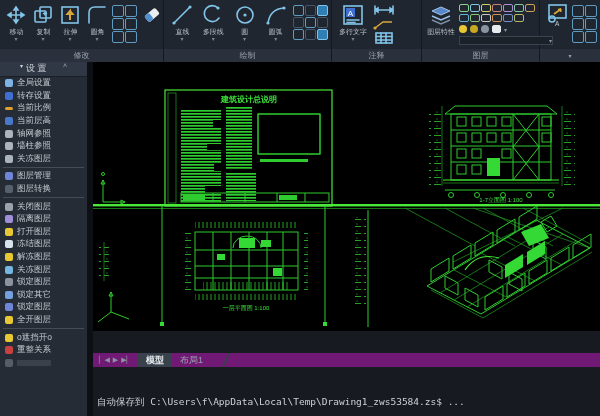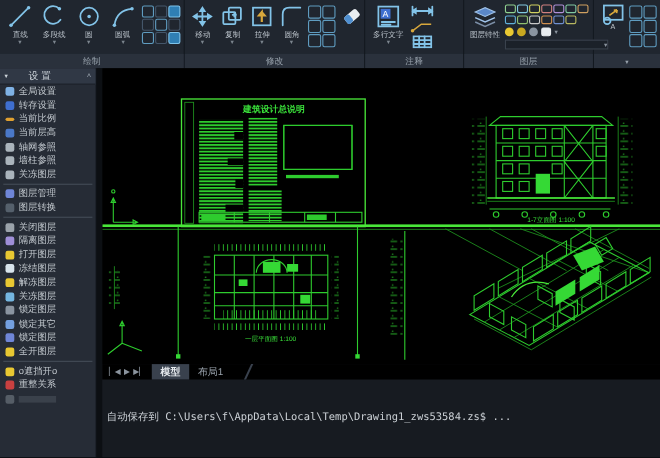--- a/index.html
+++ b/index.html
@@ -22,102 +22,51 @@
   .mini i.d{border-color:#44566a;}
   .mini2{display:grid;grid-template-columns:repeat(2,12px);grid-auto-rows:12px;gap:1px;margin-top:2px;}
   .badges{display:flex;flex-direction:column;gap:2px;margin-top:1px;}
   .brow{display:flex;gap:1px;}
   .badge{width:10px;height:8px;border-radius:2px;border:1px solid;box-sizing:border-box;}
   .bulb{width:8px;height:8px;border-radius:50%;}
   .combo{margin-top:1px;width:92px;height:7px;background:#1b2129;border:1px solid #3a424d;display:flex;justify-content:flex-end;align-items:center;color:#8b949e;font-size:6px;}
 
   
   .sidebar{position:absolute;left:0;top:62px;width:88px;height:354px;background:#262c36;border-right:1px solid #0d1014;box-sizing:border-box;overflow:hidden;}
-  .shead{height:14px;background:#303845;color:#cdd4da;font-size:9px;display:flex;align-items:center;padding:0 4px;gap:19px;border-bottom:1px solid #1a1f26;}
+  .shead{height:14px;background:#303845;color:#cdd4da;font-size:9px;display:flex;padding:0 20px;gap:3px;border-bottom:1px solid #1a1f26;}
   .shead .up{margin-left:auto;color:#9aa4ae;font-size:7px;}
   .srow{height:12.6px;display:flex;align-items:center;gap:4px;padding-left:5px;color:#c3c9cf;font-size:8.5px;white-space:nowrap;}
   .sic{width:8px;height:8px;border-radius:2px;flex:none;}
   .ssep{height:1px;background:#444c57;margin:2px 3px;}
   .gutter{position:absolute;left:88px;top:62px;width:5px;height:354px;background:#0c0f13;}
 
   
   .canvas{position:absolute;left:93px;top:62px;width:507px;height:269px;background:#000;}
   .gt{fill:#3ae13a;font-family:"Liberation Sans",sans-serif;}
   .gl{stroke:#2ecc2e;stroke-width:1;fill:none;}
   .gb{stroke:#49e839;stroke-width:1.2;fill:none;}
   .gd{stroke:#1e8f1e;stroke-width:.8;fill:none;}
   .gf{fill:#35d935;}
 
   
   .cmd{position:absolute;left:93px;top:331px;width:507px;height:85px;background:#171b21;}
-  .tabrow{height:14px;background:#000000;display:flex;align-items:center;font-size:9px;color:#9aa3ad;}
+  .tabrow{height:14px;background:#701a75;display:flex;align-items:center;font-size:9px;color:#9aa3ad;margin-top:22px;}
   .navs{display:flex;gap:3px;padding:0 6px;font-size:7px;color:#8b949e;}
   .tab{padding:0 8px;height:14px;line-height:14px;}
   .tab.active{background:#39414d;color:#e6eaee;font-weight:bold;}
   .tabslash{width:10px;height:14px;border-right:2px solid #39414d;transform:skewX(-25deg);margin-left:4px;}
   .cmdlines{padding:2px 4px;font-family:"DejaVu Sans Mono","Liberation Mono",monospace;font-size:9.5px;color:#ccd1d6;line-height:13px;white-space:pre;}
 </style>
 </head>
 <body>
 
 <div id="app">
 
   <div class="ribbon">
 
-    <div class="panel" style="width:168px">
-      <div class="pbody">
-        <div class="bigbtn">
-          <svg class="bicon" viewBox="0 0 24 24">
-              <line class="stroke" x1="4" y1="20" x2="20" y2="4"></line>
-              <circle cx="4" cy="20" r="1.6" fill="#82c3e8"></circle>
-              <circle cx="20" cy="4" r="1.6" fill="#82c3e8"></circle>
-            </svg>
-          <span class="lbl">直线</span>
-          <span class="drp">▾</span>
-        </div>
-        <div class="bigbtn">
-          <svg class="bicon" viewBox="0 0 24 24">
-              <path class="stroke" d="M17,5 A8,8 0 1 0 18,15"></path>
-              <circle cx="17" cy="5" r="1.6" fill="#82c3e8"></circle>
-            </svg>
-          <span class="lbl">多段线</span>
-          <span class="drp">▾</span>
-        </div>
-        <div class="bigbtn">
-          <svg class="bicon" viewBox="0 0 24 24">
-              <circle class="stroke" cx="12" cy="12" r="8"></circle>
-              <circle cx="12" cy="12" r="1.6" fill="#82c3e8"></circle>
-            </svg>
-          <span class="lbl">圆</span>
-          <span class="drp">▾</span>
-        </div>
-        <div class="bigbtn">
-          <svg class="bicon" viewBox="0 0 24 24">
-              <path class="stroke" d="M4,20 Q6,6 20,5"></path>
-              <circle cx="4" cy="20" r="1.6" fill="#82c3e8"></circle>
-              <circle cx="20" cy="5" r="1.6" fill="#82c3e8"></circle>
-            </svg>
-          <span class="lbl">圆弧</span>
-          <span class="drp">▾</span>
-        </div>
-        <div class="mini">
-          <i></i>
-            <i class="d"></i>
-            <i class="f"></i>
-          <i class="d"></i>
-            <i></i>
-            <i class="d"></i>
-          <i></i>
-            <i class="d"></i>
-            <i class="f"></i>
-        </div>
-      </div>
-      <div class="pfoot">绘制</div>
-    </div>
-
     <div class="panel" style="width:164px">
       <div class="pbody">
         <div class="bigbtn">
           <svg class="bicon" viewBox="0 0 24 24">
               <path class="stroke" d="M12,4 V20 M4,12 H20 M12,4 l-2,3 h4 z M12,20 l-2,-3 h4 z M4,12 l3,-2 v4 z M20,12 l-3,-2 v4 z" fill="#82c3e8"></path>
             </svg>
           <span class="lbl">移动</span>
           <span class="drp">▾</span>
         </div>
         <div class="bigbtn">
@@ -155,20 +104,71 @@
         <div class="bigbtn" style="width:26px">
           <svg class="bicon" viewBox="0 0 24 24">
               <g transform="rotate(-40 12 12)">
                 <rect x="5" y="8" width="14" height="8" rx="2" fill="#e9edf0"></rect>
                 <rect x="5" y="8" width="6" height="8" rx="2" fill="#4f8fd0"></rect>
               </g>
             </svg>
         </div>
       </div>
       <div class="pfoot">修改</div>
+    </div>
+
+    <div class="panel" style="width:168px">
+      <div class="pbody">
+        <div class="bigbtn">
+          <svg class="bicon" viewBox="0 0 24 24">
+              <line class="stroke" x1="4" y1="20" x2="20" y2="4"></line>
+              <circle cx="4" cy="20" r="1.6" fill="#82c3e8"></circle>
+              <circle cx="20" cy="4" r="1.6" fill="#82c3e8"></circle>
+            </svg>
+          <span class="lbl">直线</span>
+          <span class="drp">▾</span>
+        </div>
+        <div class="bigbtn">
+          <svg class="bicon" viewBox="0 0 24 24">
+              <path class="stroke" d="M17,5 A8,8 0 1 0 18,15"></path>
+              <circle cx="17" cy="5" r="1.6" fill="#82c3e8"></circle>
+            </svg>
+          <span class="lbl">多段线</span>
+          <span class="drp">▾</span>
+        </div>
+        <div class="bigbtn">
+          <svg class="bicon" viewBox="0 0 24 24">
+              <circle class="stroke" cx="12" cy="12" r="8"></circle>
+              <circle cx="12" cy="12" r="1.6" fill="#82c3e8"></circle>
+            </svg>
+          <span class="lbl">圆</span>
+          <span class="drp">▾</span>
+        </div>
+        <div class="bigbtn">
+          <svg class="bicon" viewBox="0 0 24 24">
+              <path class="stroke" d="M4,20 Q6,6 20,5"></path>
+              <circle cx="4" cy="20" r="1.6" fill="#82c3e8"></circle>
+              <circle cx="20" cy="5" r="1.6" fill="#82c3e8"></circle>
+            </svg>
+          <span class="lbl">圆弧</span>
+          <span class="drp">▾</span>
+        </div>
+        <div class="mini">
+          <i></i>
+            <i class="d"></i>
+            <i class="f"></i>
+          <i class="d"></i>
+            <i></i>
+            <i class="d"></i>
+          <i></i>
+            <i class="d"></i>
+            <i class="f"></i>
+        </div>
+      </div>
+      <div class="pfoot">绘制</div>
     </div>
 
     <div class="panel" style="width:93px">
       <div class="pbody">
         <div class="bigbtn" style="width:34px">
           <svg class="bicon" viewBox="0 0 24 24">
               <rect class="stroke" x="3" y="3" width="18" height="18"></rect>
               <rect x="5" y="5" width="9" height="9" fill="#3f6fd0"></rect>
               <text x="9.5" y="12.5" font-size="8" fill="#fff" text-anchor="middle" font-family="Liberation Sans,sans-serif">A</text>
               <path class="stroke" d="M6,17 h12 M6,19.5 h8" stroke-width="1"></path>

